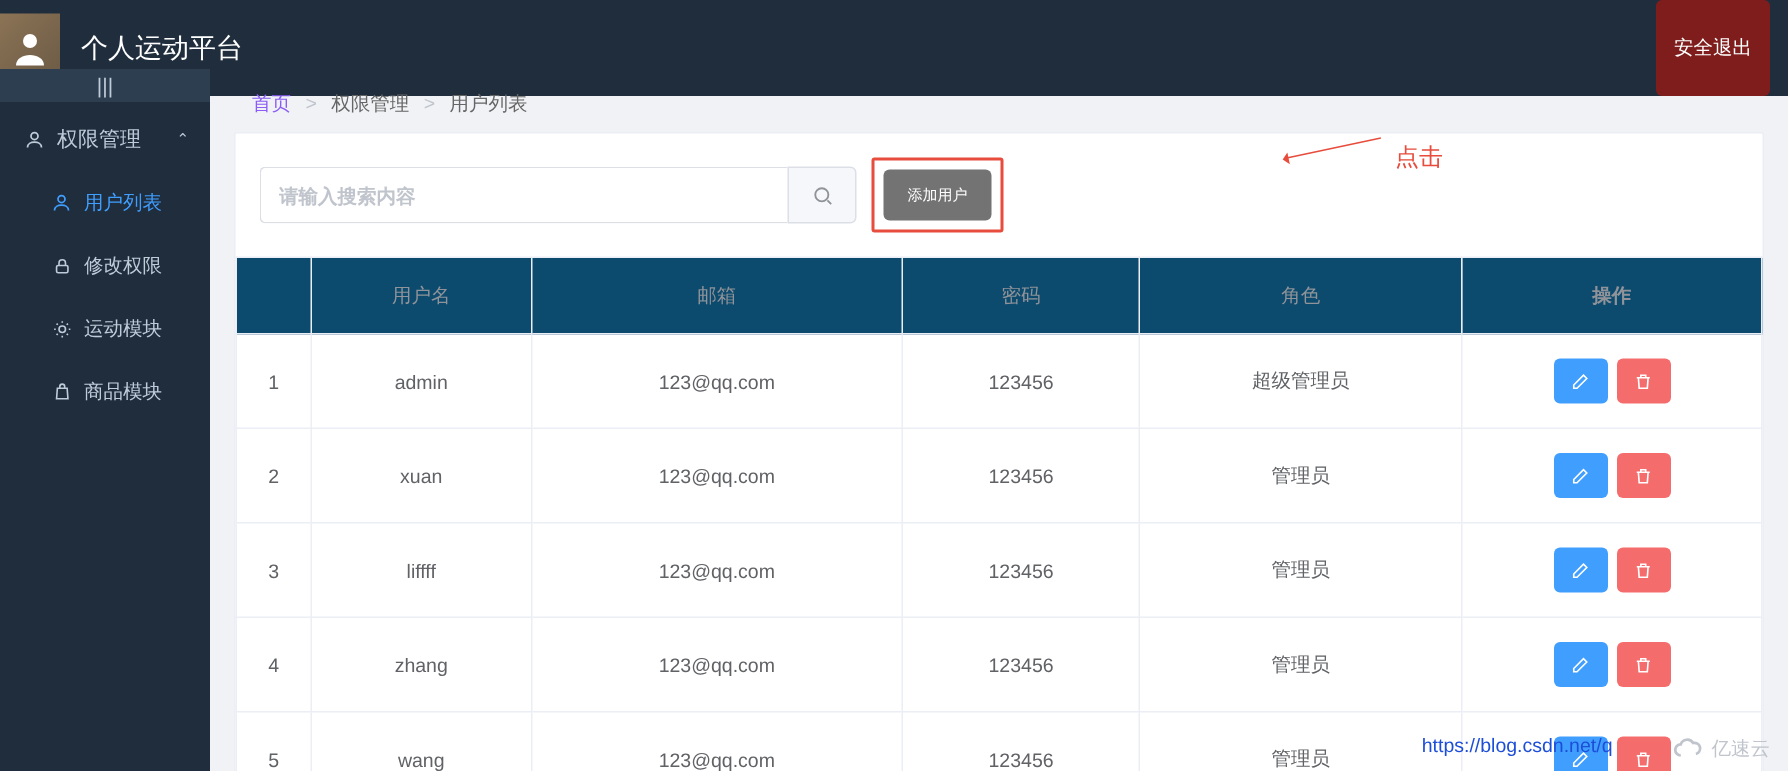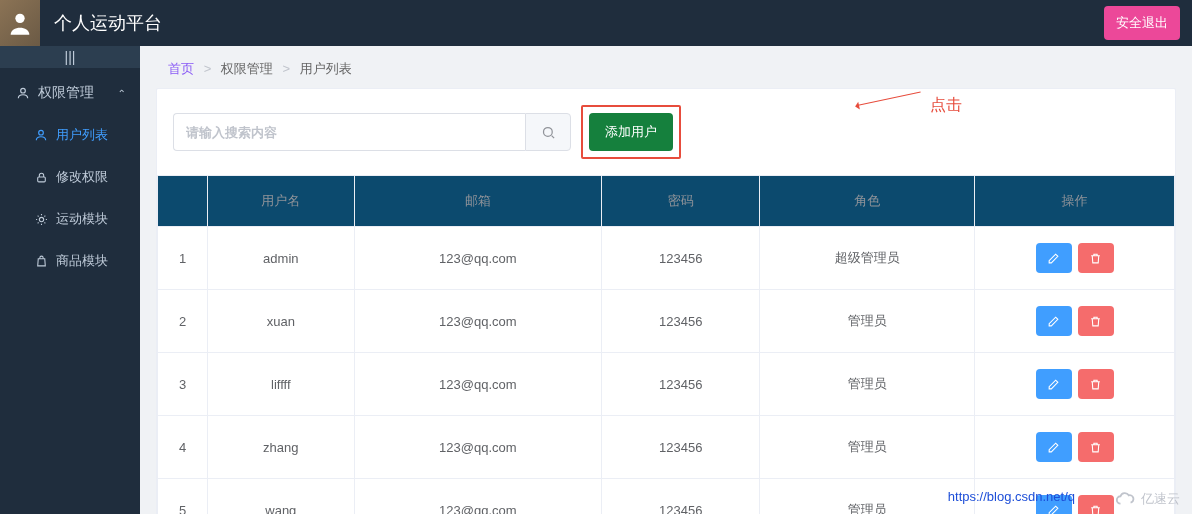--- a/index.html
+++ b/index.html
@@ -1,23 +1,23 @@
 <!DOCTYPE html>
 <html><head>
   <meta charset="utf-8">
   <style>
     * { margin: 0; padding: 0; box-sizing: border-box; }
     body { font-family: -apple-system, BlinkMacSystemFont, "Segoe UI", "Microsoft YaHei", sans-serif; font-size: 14px; color: #333; background: #f0f2f5; width: 1192px; height: 514px; overflow: hidden; position: relative; }
     
-    .header { height: 46px; background: #1f2d3d; display: flex; align-items: center; justify-content: space-between; padding-right: 12px; }
+    .header { height: 64px; background: #1f2d3d; display: flex; justify-content: space-between; padding-right: 12px; }
     .header-left { display: flex; align-items: center; gap: 10px; }
     .logo { width: 40px; height: 46px; background: linear-gradient(135deg,#8b7355,#6b5a45); display:flex; align-items:center; justify-content:center; }
     .logo svg { width: 28px; height: 28px; }
     .app-title { color: #fff; font-size: 18px; font-weight: 500; margin-left: 4px; }
-    .logout-btn { background: #ec4899; color: #fff; border: none; padding: 8px 12px; border-radius: 4px; font-size: 13px; cursor: pointer; }
+    .logout-btn { background: #7f1d1d; color: #fff; border: none; padding: 8px 12px; border-radius: 4px; font-size: 13px; cursor: pointer; }
     
     .sidebar { position: absolute; left: 0; top: 46px; bottom: 0; width: 140px; background: #1f2d3d; color: #bfcbd9; }
     .collapse-bar { height: 22px; background: #2c3e50; display: flex; align-items:center; justify-content:center; cursor:pointer; }
     .menu { padding-top: 4px; }
     .menu-group { padding: 12px 16px; display: flex; align-items: center; gap: 8px; color: #bfcbd9; cursor: pointer; position: relative; }
     .menu-group .chev { position: absolute; right: 14px; font-size: 10px; }
     .menu-item { padding: 12px 16px 12px 34px; display: flex; align-items: center; gap: 8px; color: #bfcbd9; cursor: pointer; font-size: 13px; }
     .menu-item.active { color: #409eff; }
     .menu-icon { width: 14px; display:inline-flex; justify-content:center; }
     
@@ -26,21 +26,21 @@
     .breadcrumb a { color: #8b5cf6; text-decoration:none; }
     .bc-sep { margin: 0 6px; color: #c0c4cc; }
     
     .card { background: #fff; margin: 0 16px; border: 1px solid #ebeef5; border-radius: 2px; padding: 0 0 12px 0; }
     .toolbar { padding: 16px 16px 0 16px; display:flex; align-items:center; gap: 10px; position: relative; }
     .search-wrap { display:flex; }
     .search-input { width: 352px; height: 38px; border: 1px solid #dcdfe6; border-right:none; border-radius: 4px 0 0 4px; padding: 0 12px; font-size: 13px; outline:none;font-weight:bold; }
     .search-input::placeholder { color: #c0c4cc; }
     .search-btn { width: 46px; height: 38px; border: 1px solid #dcdfe6; background: #f5f7fa; border-radius: 0 4px 4px 0; display:flex; align-items:center; justify-content:center; cursor:pointer; color:#909399; }
     .add-btn-wrap { border: 2px solid #e74c3c; padding: 6px; border-radius: 2px; }
-    .add-btn { background: #15803d; color:#fff; border:none; padding: 10px 16px; border-radius:4px; font-size:13px; cursor:pointer; }
+    .add-btn { background: #737373; color:#fff; border:none; padding: 10px 16px; border-radius:4px; font-size:10px; cursor:pointer; }
     .arrow-note { position:absolute; left: 700px; top: 6px; display:flex; align-items:center; gap:6px; }
     .arrow-note .line { width: 65px; height: 1px; background: #e74c3c; transform: rotate(-12deg); transform-origin:left center; position:relative; }
     .arrow-note .line::before { content:""; position:absolute; left:-6px; top:-3px; border:4px solid transparent; border-right-color:#e74c3c; }
     .note-text { color: #e74c3c; font-size: 16px; margin-left: 2px; text-align: right; }
     
     table { width: calc(100% - 0px); border-collapse: collapse; margin-top: 16px; }
     th, td { border: 1px solid #ebeef5; padding: 16px 8px; text-align:center; font-weight: normal; font-size: 13px; color:#606266; }
     th { background:#0c4a6e; color:#909399; font-weight:500; }
     td.idx { width: 50px; }
     .op-btn { width: 36px; height: 30px; border:none; border-radius: 4px; color:#fff; display:inline-flex; align-items:center; justify-content:center; cursor:pointer; margin: 0 3px; }
@@ -150,21 +150,21 @@
     </div>
 
     <table>
       <thead>
         <tr>
           <th style="width:50px;"></th>
           <th>用户名</th>
           <th>邮箱</th>
           <th>密码</th>
           <th>角色</th>
-          <th style="width:200px;">操作</th>
+          <th style="width:200px;font-weight:bold;">操作</th>
         </tr>
       </thead>
       <tbody id="tbody">
           <tr>
             <td class="idx">1</td>
             <td>admin</td>
             <td>123@qq.com</td>
             <td>123456</td>
             <td>超级管理员</td>
             <td><button class="op-btn op-edit">

